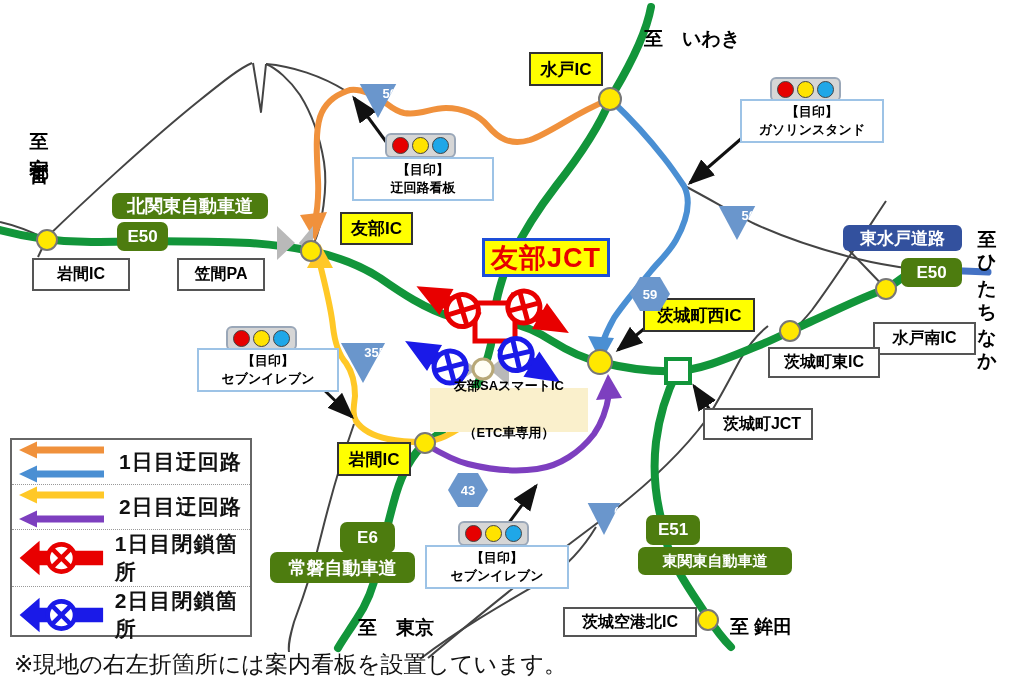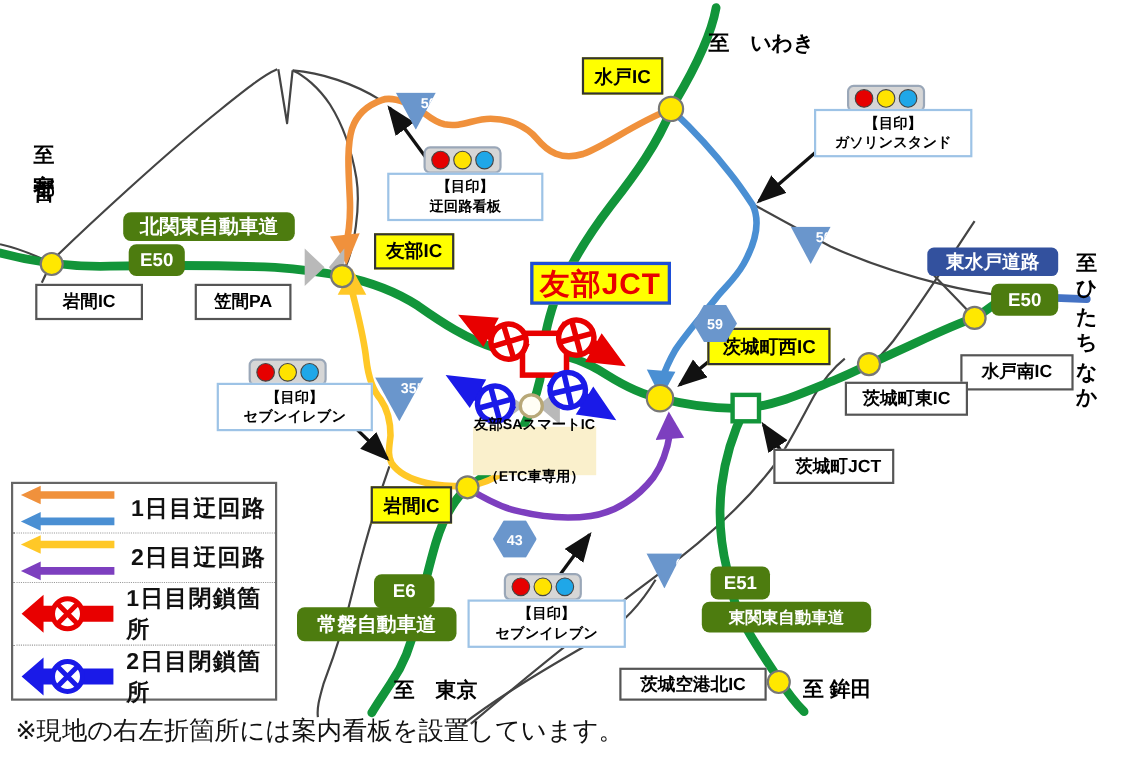--- a/index.html
+++ b/index.html
@@ -160,21 +160,21 @@
   <div class="lbl lbl-g" style="left:112px;top:193px;width:156px;height:26px;font-size:18px;">北関東自動車道</div>
   <div class="lbl lbl-g" style="left:117px;top:222px;width:51px;height:29px;">E50</div>
   <div class="lbl lbl-g" style="left:901px;top:258px;width:61px;height:29px;">E50</div>
   <div class="lbl lbl-g" style="left:340px;top:522px;width:55px;height:31px;">E6</div>
   <div class="lbl lbl-g" style="left:270px;top:552px;width:145px;height:31px;font-size:18px;">常磐自動車道</div>
   <div class="lbl lbl-g" style="left:646px;top:515px;width:54px;height:30px;">E51</div>
   <div class="lbl lbl-g" style="left:638px;top:547px;width:154px;height:28px;font-size:15px;">東関東自動車道</div>
 
   <div class="lbl lbl-b" style="left:843px;top:225px;width:119px;height:26px;">東水戸道路</div>
 
-  <div class="lbl lbl-sa" style="left:430px;top:388px;width:112px;height:44px;gap:28px;">
+  <div class="lbl lbl-sa" style="left:430px;top:388px;width:158px;height:44px;gap:28px;">
     <span>友部SAスマートIC</span>
     <span>（ETC車専用）</span>
   </div>
 
   <div class="tlight" style="left:385px;top:133px;">
     <span class="dot dot-r"></span>
       <span class="dot dot-y"></span>
       <span class="dot dot-b"></span>
   </div>
   <div class="marker-box" style="left:352px;top:157px;width:126px;">

